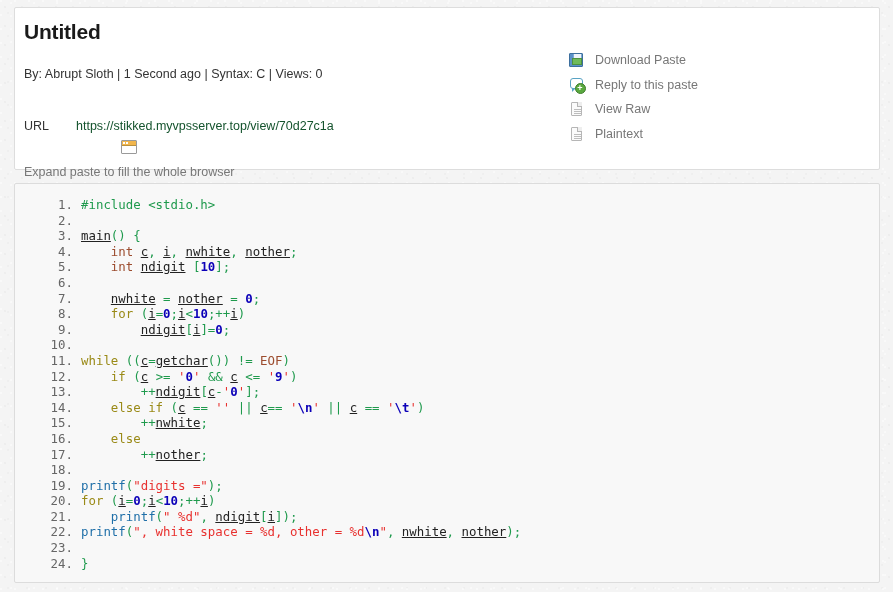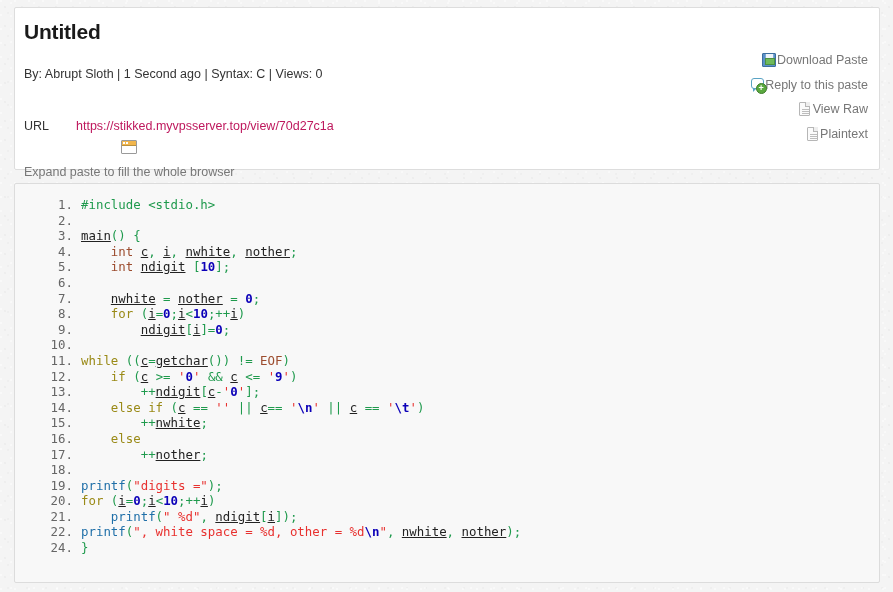--- a/index.html
+++ b/index.html
@@ -52,21 +52,21 @@
     font-size: 12.5px;
     white-space: nowrap;
   }
   #url-label {
     display: inline-block;
     width: 52px;
     color: #333333;
     margin-top: 32px;
   }
   #url-value {
-    color: #be185d;
+    color: #14532d;
     text-decoration: none;
   }
 
   
   #expand-row {
     position: absolute;
     left: 9px; top: 131px;
     display: flex;
     align-items: center;
     gap: 10px;
@@ -103,23 +103,23 @@
 
   
   #actions {
     position: absolute;
     left: 553px; top: 40px;
     width: 300px;
   }
   .action-item {
     display: flex;
     align-items: center;
+    gap: 11px;
     height: 24.5px;
     cursor: pointer;
-    justify-content: flex-end;
   }
   .action-label {
     font-size: 12.5px;
     color: #777777;
   }
   .icon-slot {
     width: 16px; height: 16px;
     display: flex;
     align-items: center;
     justify-content: center;
@@ -330,15 +330,16 @@
       <div class="code-line"><span class="lineno">13.</span><span class="linecode">        <span class="t-op">++</span><span class="t-id">ndigit</span><span class="t-op">[</span><span class="t-id">c</span><span class="t-op">-</span><span class="t-str">'</span><span class="t-num">0</span><span class="t-str">'</span><span class="t-op">];</span></span></div>
       <div class="code-line"><span class="lineno">14.</span><span class="linecode">    <span class="t-kw">else</span> <span class="t-kw">if</span> <span class="t-op">(</span><span class="t-id">c</span> <span class="t-op">==</span> <span class="t-str">''</span> <span class="t-op">||</span> <span class="t-id">c</span><span class="t-op">==</span> <span class="t-str">'</span><span class="t-esc">\n</span><span class="t-str">'</span> <span class="t-op">||</span> <span class="t-id">c</span> <span class="t-op">==</span> <span class="t-str">'</span><span class="t-esc">\t</span><span class="t-str">'</span><span class="t-op">)</span></span></div>
       <div class="code-line"><span class="lineno">15.</span><span class="linecode">        <span class="t-op">++</span><span class="t-id">nwhite</span><span class="t-op">;</span></span></div>
       <div class="code-line"><span class="lineno">16.</span><span class="linecode">    <span class="t-kw">else</span></span></div>
       <div class="code-line"><span class="lineno">17.</span><span class="linecode">        <span class="t-op">++</span><span class="t-id">nother</span><span class="t-op">;</span></span></div>
       <div class="code-line"><span class="lineno">18.</span><span class="linecode">&nbsp;</span></div>
       <div class="code-line"><span class="lineno">19.</span><span class="linecode"><span class="t-func">printf</span><span class="t-op">(</span><span class="t-str">"digits ="</span><span class="t-op">);</span></span></div>
       <div class="code-line"><span class="lineno">20.</span><span class="linecode"><span class="t-kw">for</span> <span class="t-op">(</span><span class="t-id">i</span><span class="t-op">=</span><span class="t-num">0</span><span class="t-op">;</span><span class="t-id">i</span><span class="t-op">&lt;</span><span class="t-num">10</span><span class="t-op">;++</span><span class="t-id">i</span><span class="t-op">)</span></span></div>
       <div class="code-line"><span class="lineno">21.</span><span class="linecode">    <span class="t-func">printf</span><span class="t-op">(</span><span class="t-str">" %d"</span><span class="t-op">,</span> <span class="t-id">ndigit</span><span class="t-op">[</span><span class="t-id">i</span><span class="t-op">]);</span></span></div>
       <div class="code-line"><span class="lineno">22.</span><span class="linecode"><span class="t-func">printf</span><span class="t-op">(</span><span class="t-str">", white space = %d, other = %d</span><span class="t-esc">\n</span><span class="t-str">"</span><span class="t-op">,</span> <span class="t-id">nwhite</span><span class="t-op">,</span> <span class="t-id">nother</span><span class="t-op">);</span></span></div>
+      <div class="code-line"><span class="lineno">23.</span><span class="linecode">&nbsp;</span></div>
       <div class="code-line"><span class="lineno">24.</span><span class="linecode"><span class="t-brace">}</span></span></div>
     </div>
 </div>
 
 </body></html>

